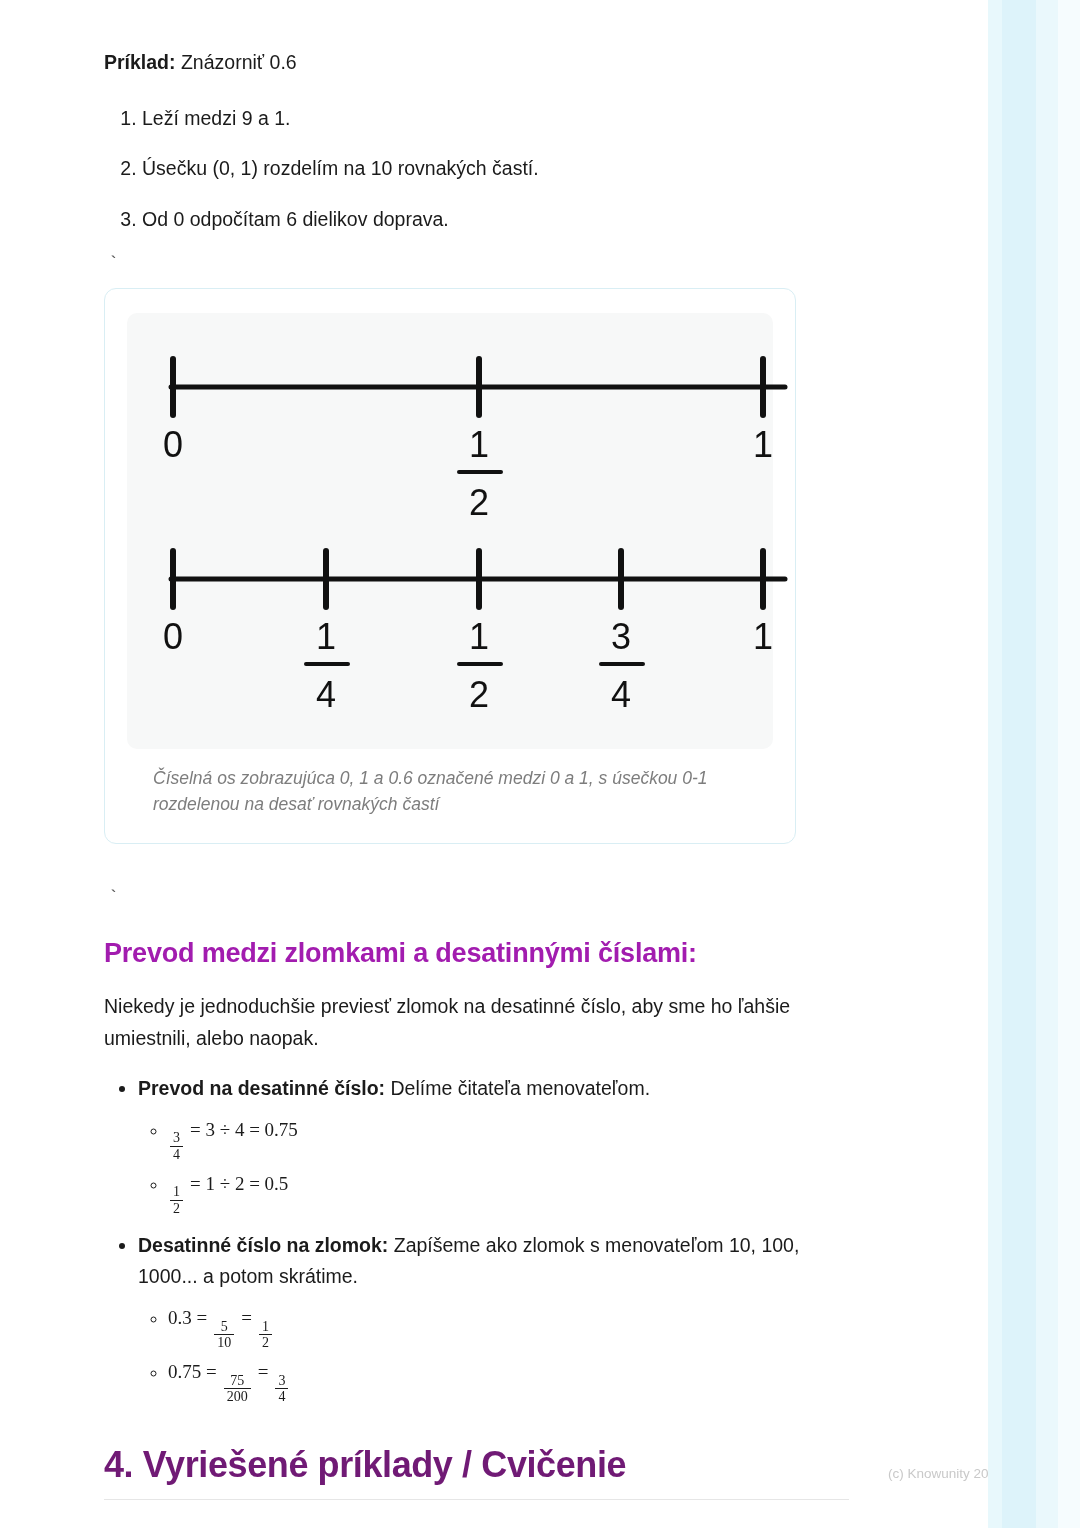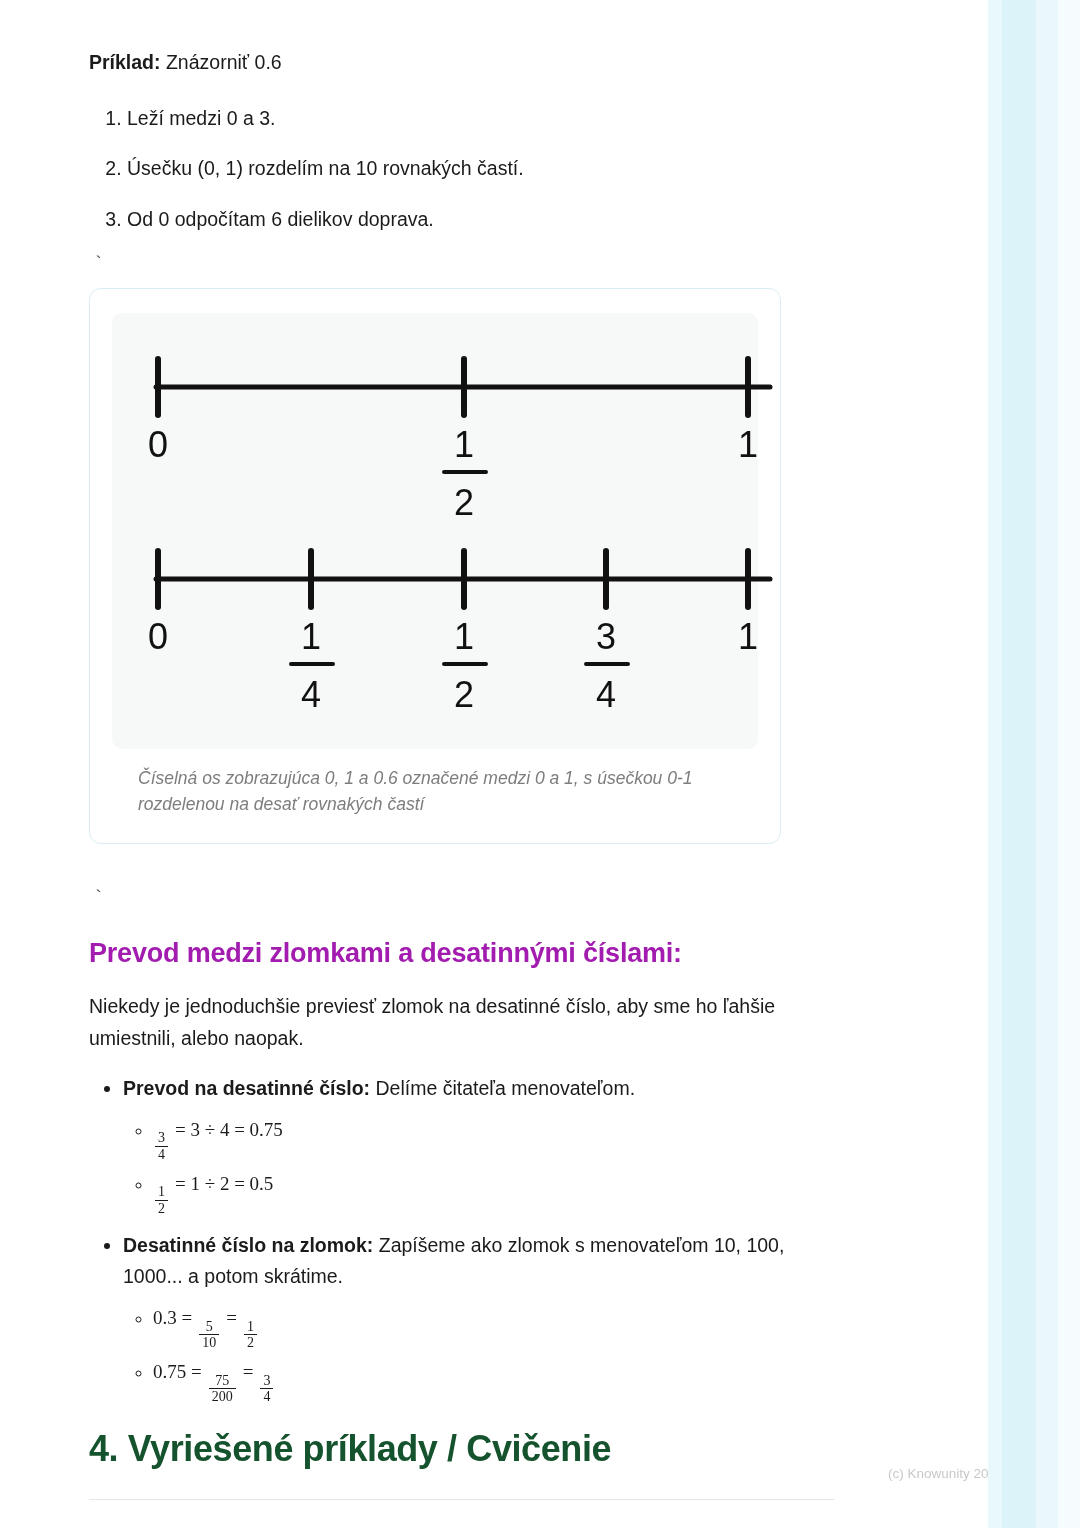--- a/index.html
+++ b/index.html
@@ -23,21 +23,21 @@
     bottom: 0;
     pointer-events: none;
   }
   .edge-strip.s1 { right: 78px; width: 14px; background: #e8f8fc; }
   .edge-strip.s2 { right: 44px; width: 34px; background: #ddf3fa; }
   .edge-strip.s3 { right: 22px; width: 22px; background: #eaf8fc; }
   .edge-strip.s4 { right: 0;   width: 22px; background: #f6fcfe; }
 
   .page {
     position: absolute;
-    left: 1px; top: 0;
+    left: 16px; top: 0;
     width: 960px;
     height: 1528px;
     padding: 0;
   }
 
   .content {
     position: absolute;
     left: 88px;
     top: 48px;
     width: 745px;
@@ -146,24 +146,24 @@
     vertical-align: -0.48em;
     font-family: "Liberation Serif", serif;
     font-size: 14px;
     line-height: 1.08;
     margin: 0 2px;
   }
   .frac .num { padding: 0 3px; }
   .frac .den { padding: 0 3px; border-top: 1px solid #1b1b1b; }
 
   h1.big-heading {
-    color: #14532d;
+    color: #701a75;
     font-size: 36px;
     font-weight: bold;
-    margin: 24px 0 0 0;
+    margin: 40px 0 0 0;
     letter-spacing: -0.4px;
   }
 
   .rule {
     position: absolute;
     left: 88px;
     top: 1499px;
     width: 745px;
     height: 1px;
     background: #e6e6e6;
@@ -183,21 +183,21 @@
 
 <div class="page">
   <div class="content">
 
     <p class="example-line">
       <b>Príklad:</b>
       <span>Znázorniť 0.6</span>
     </p>
 
     <ol class="steps">
-      <li>Leží medzi 0 a 3.</li>
+      <li>Leží medzi 9 a 1.</li>
       <li>Úsečku (0, 1) rozdelím na 10 rovnakých častí.</li>
       <li>Od 0 odpočítam 6 dielikov doprava.</li>
     </ol>
 
     <div class="backtick">`</div>
 
     <div class="figure-card">
       <div class="figure-inner">
         <svg class="numline-svg" width="646" height="390" viewBox="0 0 646 390">
 

